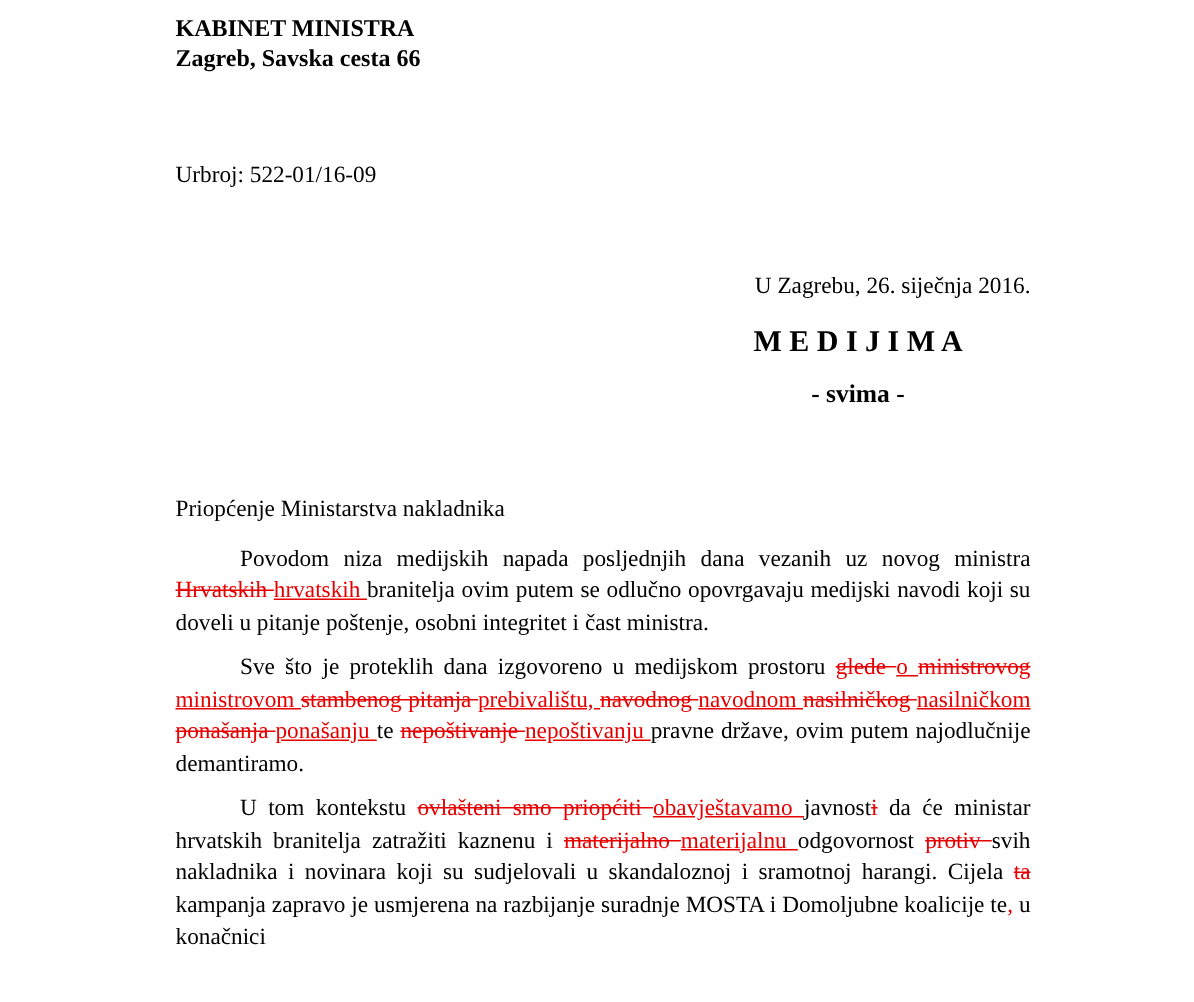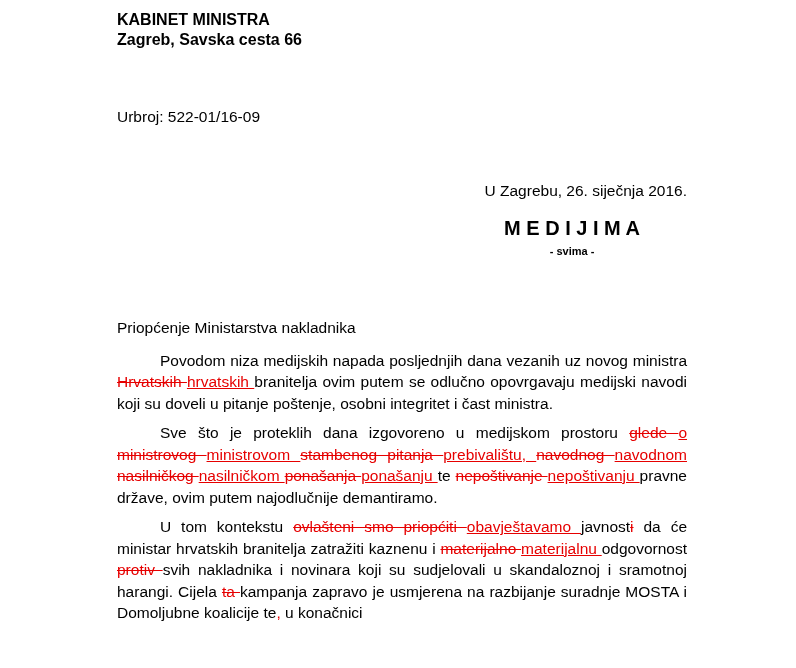--- a/index.html
+++ b/index.html
@@ -6,21 +6,21 @@
   body {
     width: 796px;
     height: 668px;
     background: #ffffff;
     overflow: hidden;
   }
   .page {
     position: relative;
     width: 796px;
     height: 668px;
-    font-family: Liberation Sans, sans-serif;
+    font-family: Liberation Serif, serif;
     font-size: 15.5px;
     line-height: 21.5px;
     color: #000000;
     background: #ffffff;
   }
   .content {
     position: absolute;
     left: 117px;
     top: 0;
     width: 570px;
@@ -47,23 +47,23 @@
     width: 200px;
     text-align: center;
     font-weight: bold;
   }
   .title-main {
     font-size: 20px;
     line-height: 24px;
     white-space: nowrap;
   }
   .title-sub {
-    font-size: 11px;
+    font-size: 17px;
     line-height: 22px;
-    margin-top: 0;
+    margin-top: 12px;
   }
   .subject {
     margin-top: 55px;
   }
   .bodytext { margin-top: 11px; }
   .bodytext p {
     margin: 0 0 8px 0;
     text-align: justify;
     text-indent: 43px;
   }

